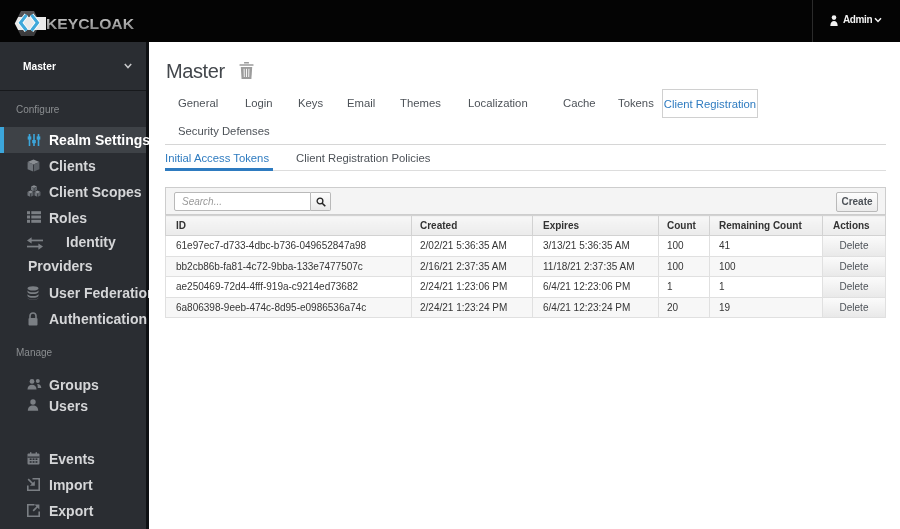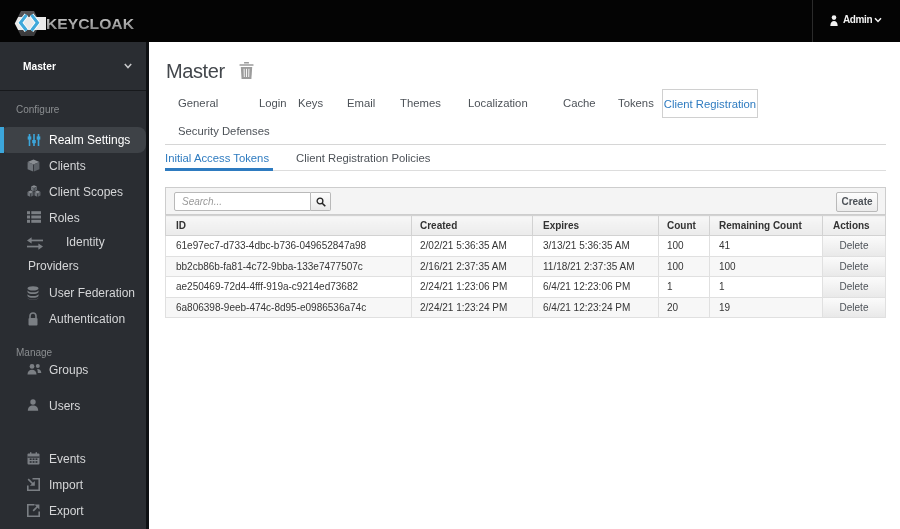--- a/index.html
+++ b/index.html
@@ -12,21 +12,21 @@
 .logo { position:absolute; left:0px; top:3px; }
 .adm-icon { position:absolute; left:830px; top:15px; }
 .adm-text { position:absolute; left:843px; top:14px; color:#f2f2f2; font-size:10px; font-weight:600; letter-spacing:-0.4px; line-height:11px; }
 .adm-caret { position:absolute; left:874px; top:17px; }
 
 
 .sidebar { position:absolute; top:42px; left:0; width:149px; height:487px; background:#2a2d32; border-right:3px solid #0e1013; }
 .sb-master { position:absolute; top:0; left:0; right:0; height:49px; line-height:49px; padding-left:23px; color:#fff; font-size:10.2px; font-weight:600; border-bottom:1px solid #17191c; }
 .sb-master svg { position:absolute; right:14px; top:21px; }
 .sb-label { position:absolute; left:16px; font-size:10px; color:#8b8e91; line-height:14px; }
-.sb-item { position:absolute; left:0; right:0; height:26px; line-height:26px; padding-left:49px; color:#d5d6d8; font-size:12px; font-weight:400; white-space:nowrap;border-radius:8px; }
+.sb-item { position:absolute; left:0; right:0; height:26px; line-height:26px; padding-left:49px; color:#d5d6d8; font-size:14px; font-weight:700; white-space:nowrap; }
 .sb-item svg { position:absolute; left:27px; top:6px; }
 .sb-item.active { background:#3e4247; color:#fff; }
 .sb-item.active::before { content:''; position:absolute; left:0; top:0; bottom:0; width:4px; background:#3ca6db; }
 .sb-ip { height:50px; line-height:24px; padding:0; }
 .sb-ip .l1 { margin-left:66px; }
 .sb-ip .l2 { margin-left:28px; }
 
 
 .main { position:absolute; top:42px; left:149px; width:751px; height:487px; background:#fff; }
 .title { position:absolute; left:17px; top:18px; font-size:20px; font-weight:400; color:#43474c; letter-spacing:-0.4px; }
@@ -178,21 +178,21 @@
   <div class="sb-item" style="top:264px;">
     <svg width="12" height="14" viewBox="0 0 12 14">
         <path d="M3,6 L3,4 C3,2.2 4.2,1 6,1 C7.8,1 9,2.2 9,4 L9,6" stroke="#7b7f84" stroke-width="1.6" fill="none"></path>
         <rect x="1.5" y="6" width="9" height="7.5" rx="1" fill="#7b7f84"></rect>
       </svg>
     Authentication
   </div>
 
   <div class="sb-label" style="top:304px;">Manage</div>
 
-  <div class="sb-item" style="top:315px;">
+  <div class="sb-item" style="top:330px;">
     <svg width="15" height="12" viewBox="0 0 15 12">
         <g fill="#7b7f84">
           <circle cx="5" cy="3.4" r="2.4"></circle>
           <path d="M0.5,11.5 C0.5,8.4 2.4,6.8 5,6.8 C7.6,6.8 9.5,8.4 9.5,11.5 Z"></path>
           <circle cx="10.8" cy="2.9" r="2"></circle>
           <path d="M10.2,6 C12.4,5.9 14.3,7.3 14.3,10 L10.8,10 C10.8,8.3 10.6,7 10.2,6 Z"></path>
         </g>
       </svg>
     Groups
   </div>
@@ -249,21 +249,21 @@
         <path d="M1.8,5 L13.2,5 L12.4,17 L2.6,17 Z"></path>
       </g>
       <g stroke="#fff" stroke-width="0.9">
         <line x1="5.1" y1="6.8" x2="5.3" y2="15"></line>
         <line x1="7.5" y1="6.8" x2="7.5" y2="15"></line>
         <line x1="9.9" y1="6.8" x2="9.7" y2="15"></line>
       </g>
     </svg>
 
   <div class="tab" style="left:29px; top:47px;">General</div>
-  <div class="tab" style="left:96px; top:47px;margin-left:14px;">Login</div>
+  <div class="tab" style="left:96px; top:47px;">Login</div>
   <div class="tab" style="left:149px; top:47px;">Keys</div>
   <div class="tab" style="left:198px; top:47px;">Email</div>
   <div class="tab" style="left:251px; top:47px;">Themes</div>
   <div class="tab" style="left:319px; top:47px;">Localization</div>
   <div class="tab" style="left:414px; top:47px;">Cache</div>
   <div class="tab" style="left:469px; top:47px;">Tokens</div>
   <div class="tabbox">Client Registration</div>
   <div class="tab" style="left:29px; top:75px;">Security Defenses</div>
   <div class="tabline"></div>
 

